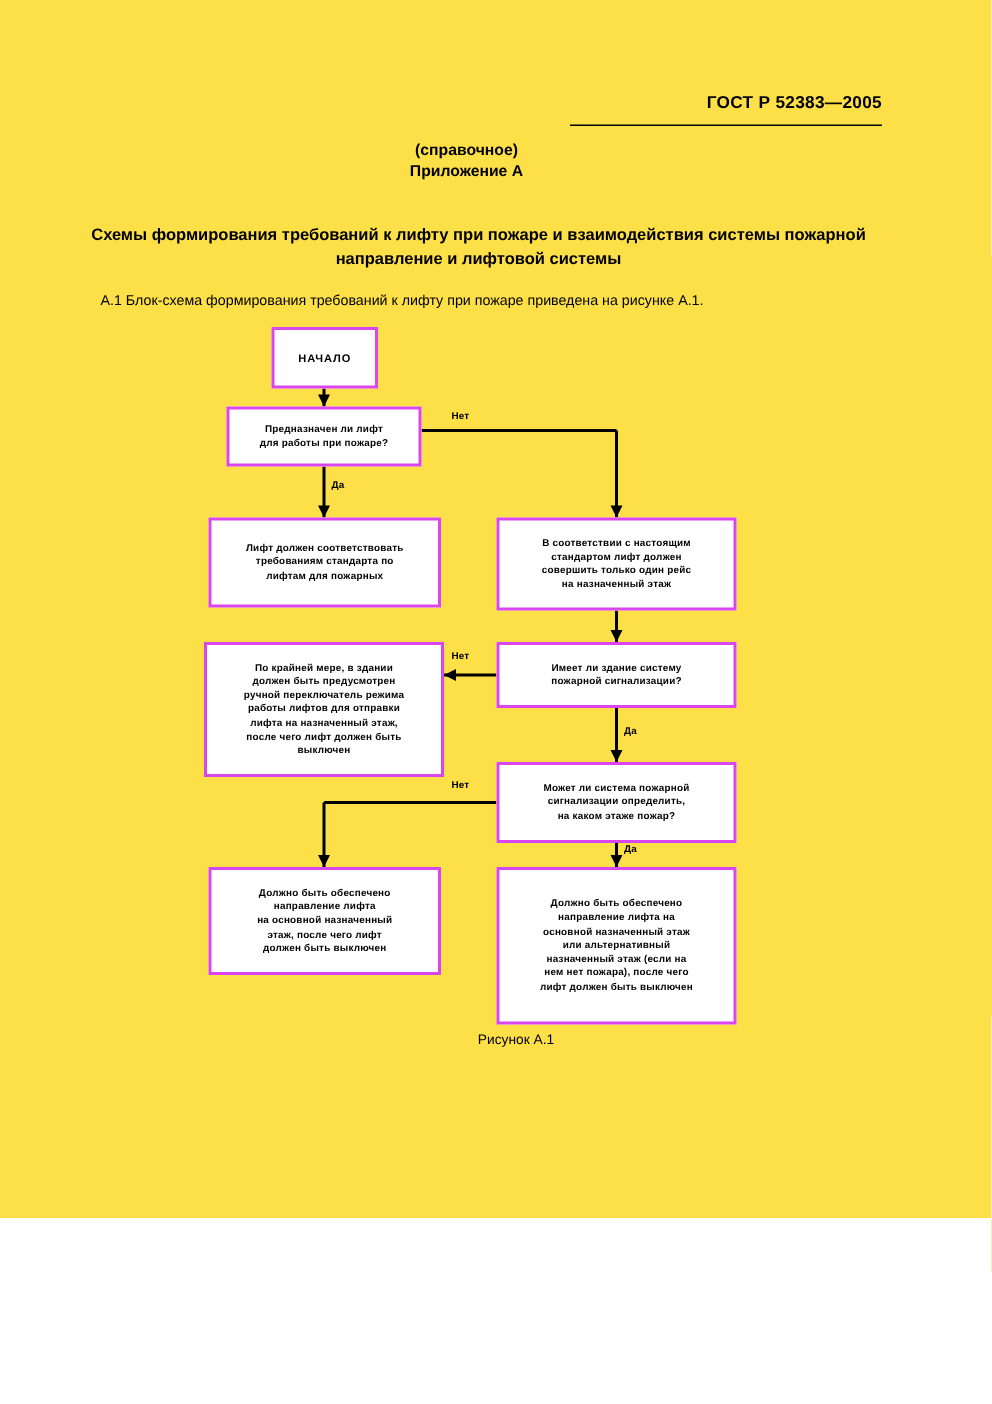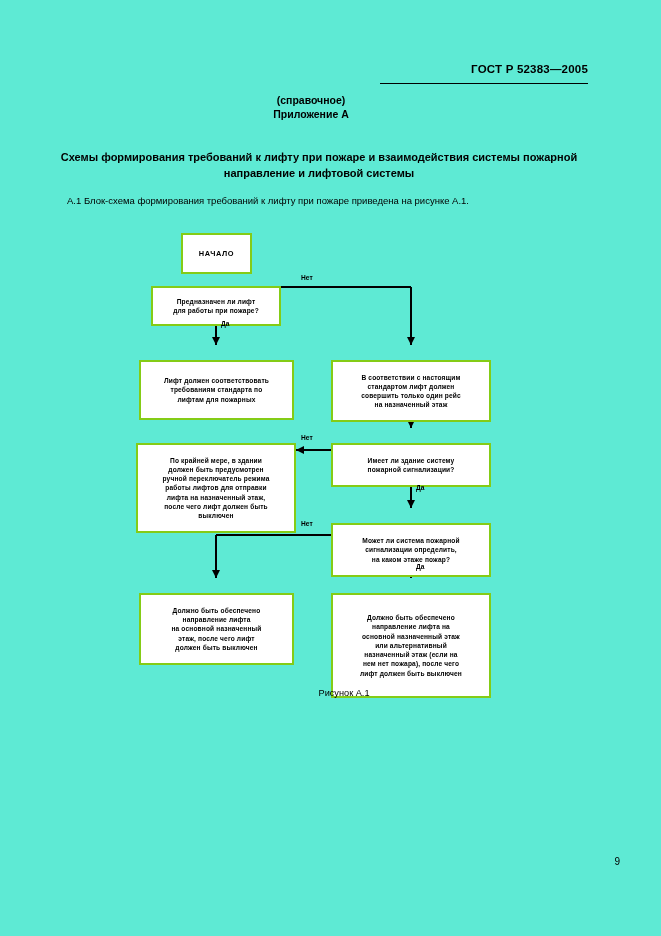--- a/index.html
+++ b/index.html
@@ -7,22 +7,22 @@
     padding: 0;
     background: #ffffff;
   }
   body {
     font-family: "Liberation Sans", sans-serif;
     color: #000000;
   }
   .page {
     position: relative;
     width: 661px;
-    height: 936px;
-    background: #5eead4;
+    height: 812px;
+    background: #fde047;
     overflow: hidden;
   }
 
   
   .header-rule {
     position: absolute;
     left: 380px;
     top: 83px;
     width: 208px;
     height: 1px;
@@ -80,32 +80,31 @@
     position: absolute;
     left: 0;
     top: 0;
     width: 661px;
     height: 936px;
     pointer-events: none;
   }
   .node {
     position: absolute;
     box-sizing: border-box;
-    border: 2px solid #84cc16;
+    border: 2px solid #d946ef;
     background: #ffffff;
     display: flex;
     align-items: center;
     justify-content: center;
     text-align: center;
     font-size: 6.6px;
     font-weight: bold;
     line-height: 9.2px;
     padding: 3px 5px;
     letter-spacing: 0.15px;
-    margin-top: 15px;
   }
   .node.start {
     font-size: 7.4px;
     letter-spacing: 0.6px;
   }
   .edge-label {
     position: absolute;
     font-size: 6.6px;
     font-weight: bold;
     letter-spacing: 0.1px;

